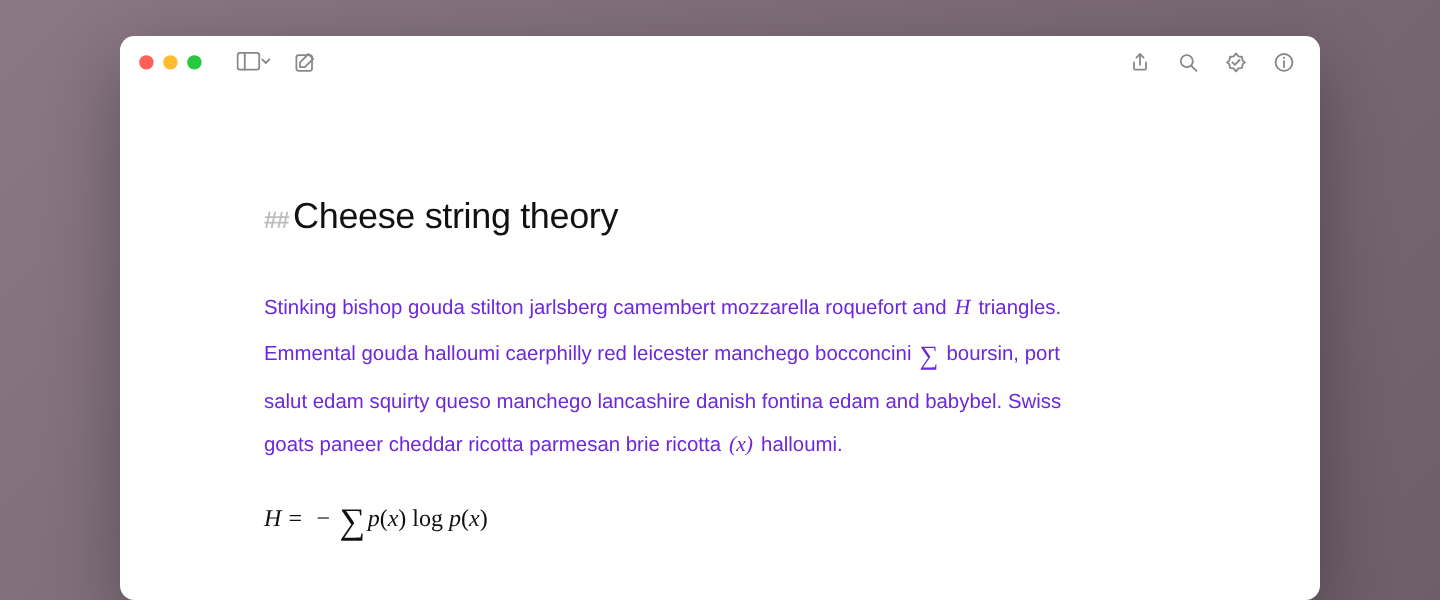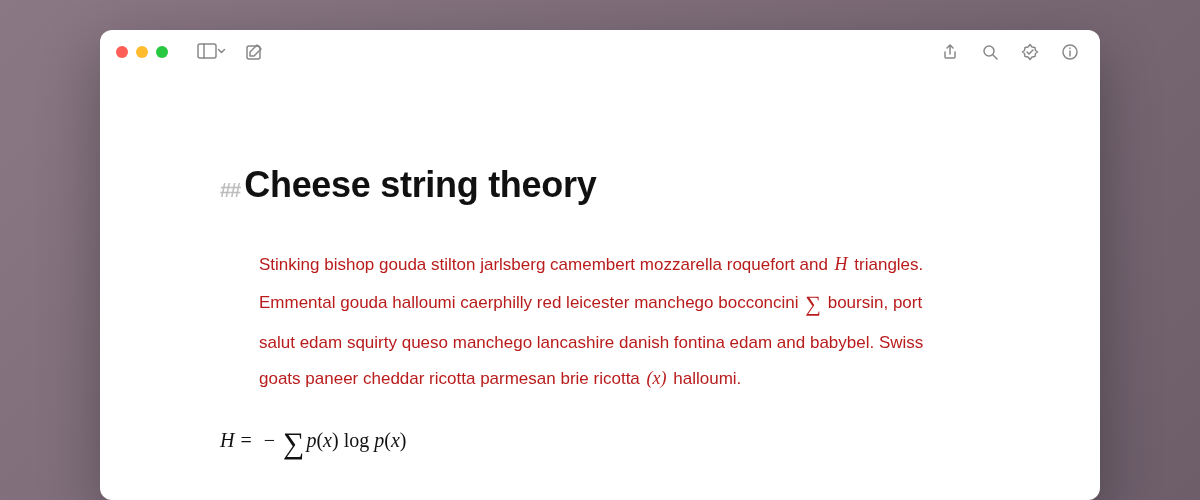--- a/index.html
+++ b/index.html
@@ -51,31 +51,30 @@
     margin-bottom: 40px;
   }
   .hash-marker {
     color: #bdbdbd;
     font-size: 20px;
     font-weight: 600;
     margin-right: 4px;
     letter-spacing: -1px;
   }
   .heading {
-    font-size: 36px;
-    font-weight: 700;
+    font-size: 30px;
+    font-weight: 400;
     color: #111;
     letter-spacing: -0.3px;
   }
   .body-text {
     font-size: 17px;
     line-height: 2.0;
-    color: #b91c1c;
+    color: #6d28d9;
     max-width: 700px;
-    margin-left: 39px;
   }
   .math-inline {
     font-family: "Georgia", "Times New Roman", serif;
     font-style: italic;
     font-size: 18px;
     padding: 0 2px;
   }
   .math-sigma {
     font-family: "Georgia", "Times New Roman", serif;
     font-size: 22px;

